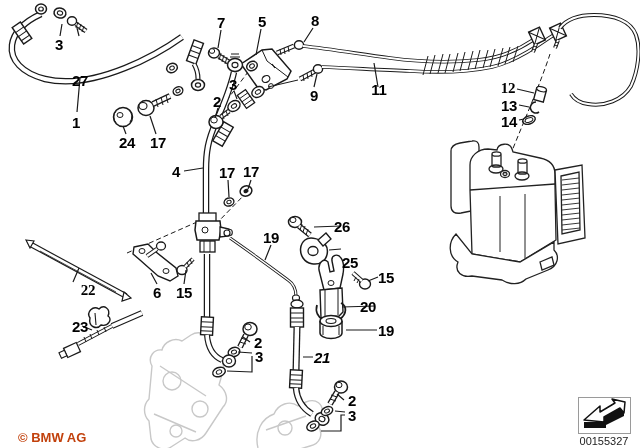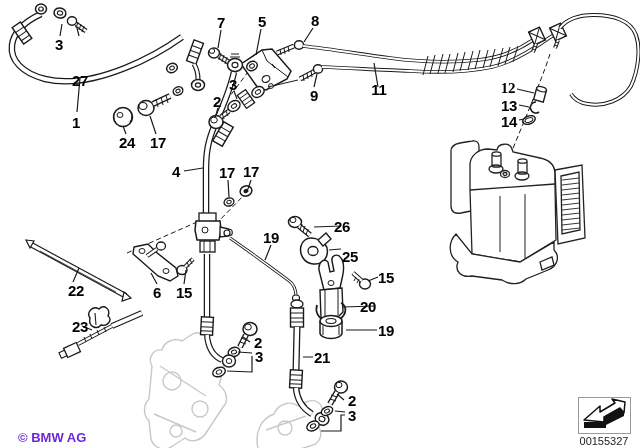--- a/index.html
+++ b/index.html
@@ -8,21 +8,21 @@
     font-family:"Liberation Sans",sans-serif;
   }
   #stage svg{position:absolute;left:0;top:0;}
   .callout{
     position:absolute;transform:translate(-50%,-50%);
     font:bold 15px "Liberation Sans",sans-serif;color:#000;
     letter-spacing:-0.3px;white-space:nowrap;line-height:1;
   }
   #copyright{
     position:absolute;left:18px;top:430px;
-    font:bold 13px "Liberation Sans",sans-serif;color:#6d28d9;
+    font:bold 13px "Liberation Sans",sans-serif;color:#c2410c;
   }
   #arrow-box{
     position:absolute;left:578px;top:397px;width:53px;height:37px;
     border:1px solid #9a9a9a;background:#fff;box-sizing:border-box;
   }
   #part-number{
     position:absolute;left:572px;top:435px;width:64px;text-align:center;
     font:11px "Liberation Sans",sans-serif;color:#222;
   }
 </style>
@@ -402,29 +402,29 @@
       <div class="callout" style="left: 314px; top: 95px;">9</div>
       <div class="callout" style="left: 379px; top: 89px;">11</div>
       <div class="callout" style="left: 508px; top: 88px; font-family: Liberation Serif, serif;">12</div>
       <div class="callout" style="left: 509px; top: 105px;">13</div>
       <div class="callout" style="left: 509px; top: 121px;">14</div>
       <div class="callout" style="left: 176px; top: 171px;">4</div>
       <div class="callout" style="left: 227px; top: 172px;">17</div>
       <div class="callout" style="left: 251px; top: 171px;">17</div>
       <div class="callout" style="left: 330px; top: 226px; margin-left: 12px;">26</div>
       <div class="callout" style="left: 271px; top: 237px;">19</div>
-      <div class="callout" style="left: 350px; top: 256px;">25</div>
+      <div class="callout" style="left: 350px; top: 262px;">25</div>
       <div class="callout" style="left: 386px; top: 277px;">15</div>
       <div class="callout" style="left: 157px; top: 292px;">6</div>
       <div class="callout" style="left: 184px; top: 292px;">15</div>
       <div class="callout" style="left: 368px; top: 306px;">20</div>
       <div class="callout" style="left: 386px; top: 330px;">19</div>
-      <div class="callout" style="left: 76px; top: 290px;">22</div>
+      <div class="callout" style="left: 88px; top: 290px; font-family: Liberation Serif, serif;">22</div>
       <div class="callout" style="left: 80px; top: 326px;">23</div>
-      <div class="callout" style="left: 322px; top: 357px;">21</div>
+      <div class="callout" style="left: 322px; top: 357px; font-style: italic;">21</div>
       <div class="callout" style="left: 258px; top: 342px;">2</div>
       <div class="callout" style="left: 259px; top: 356px;">3</div>
       <div class="callout" style="left: 352px; top: 400px;">2</div>
       <div class="callout" style="left: 352px; top: 415px;">3</div>
     </div>
 
 <div id="copyright">© BMW AG</div>
 
 <div id="arrow-box">
   <svg width="51" height="35" viewBox="0 0 51 35">

